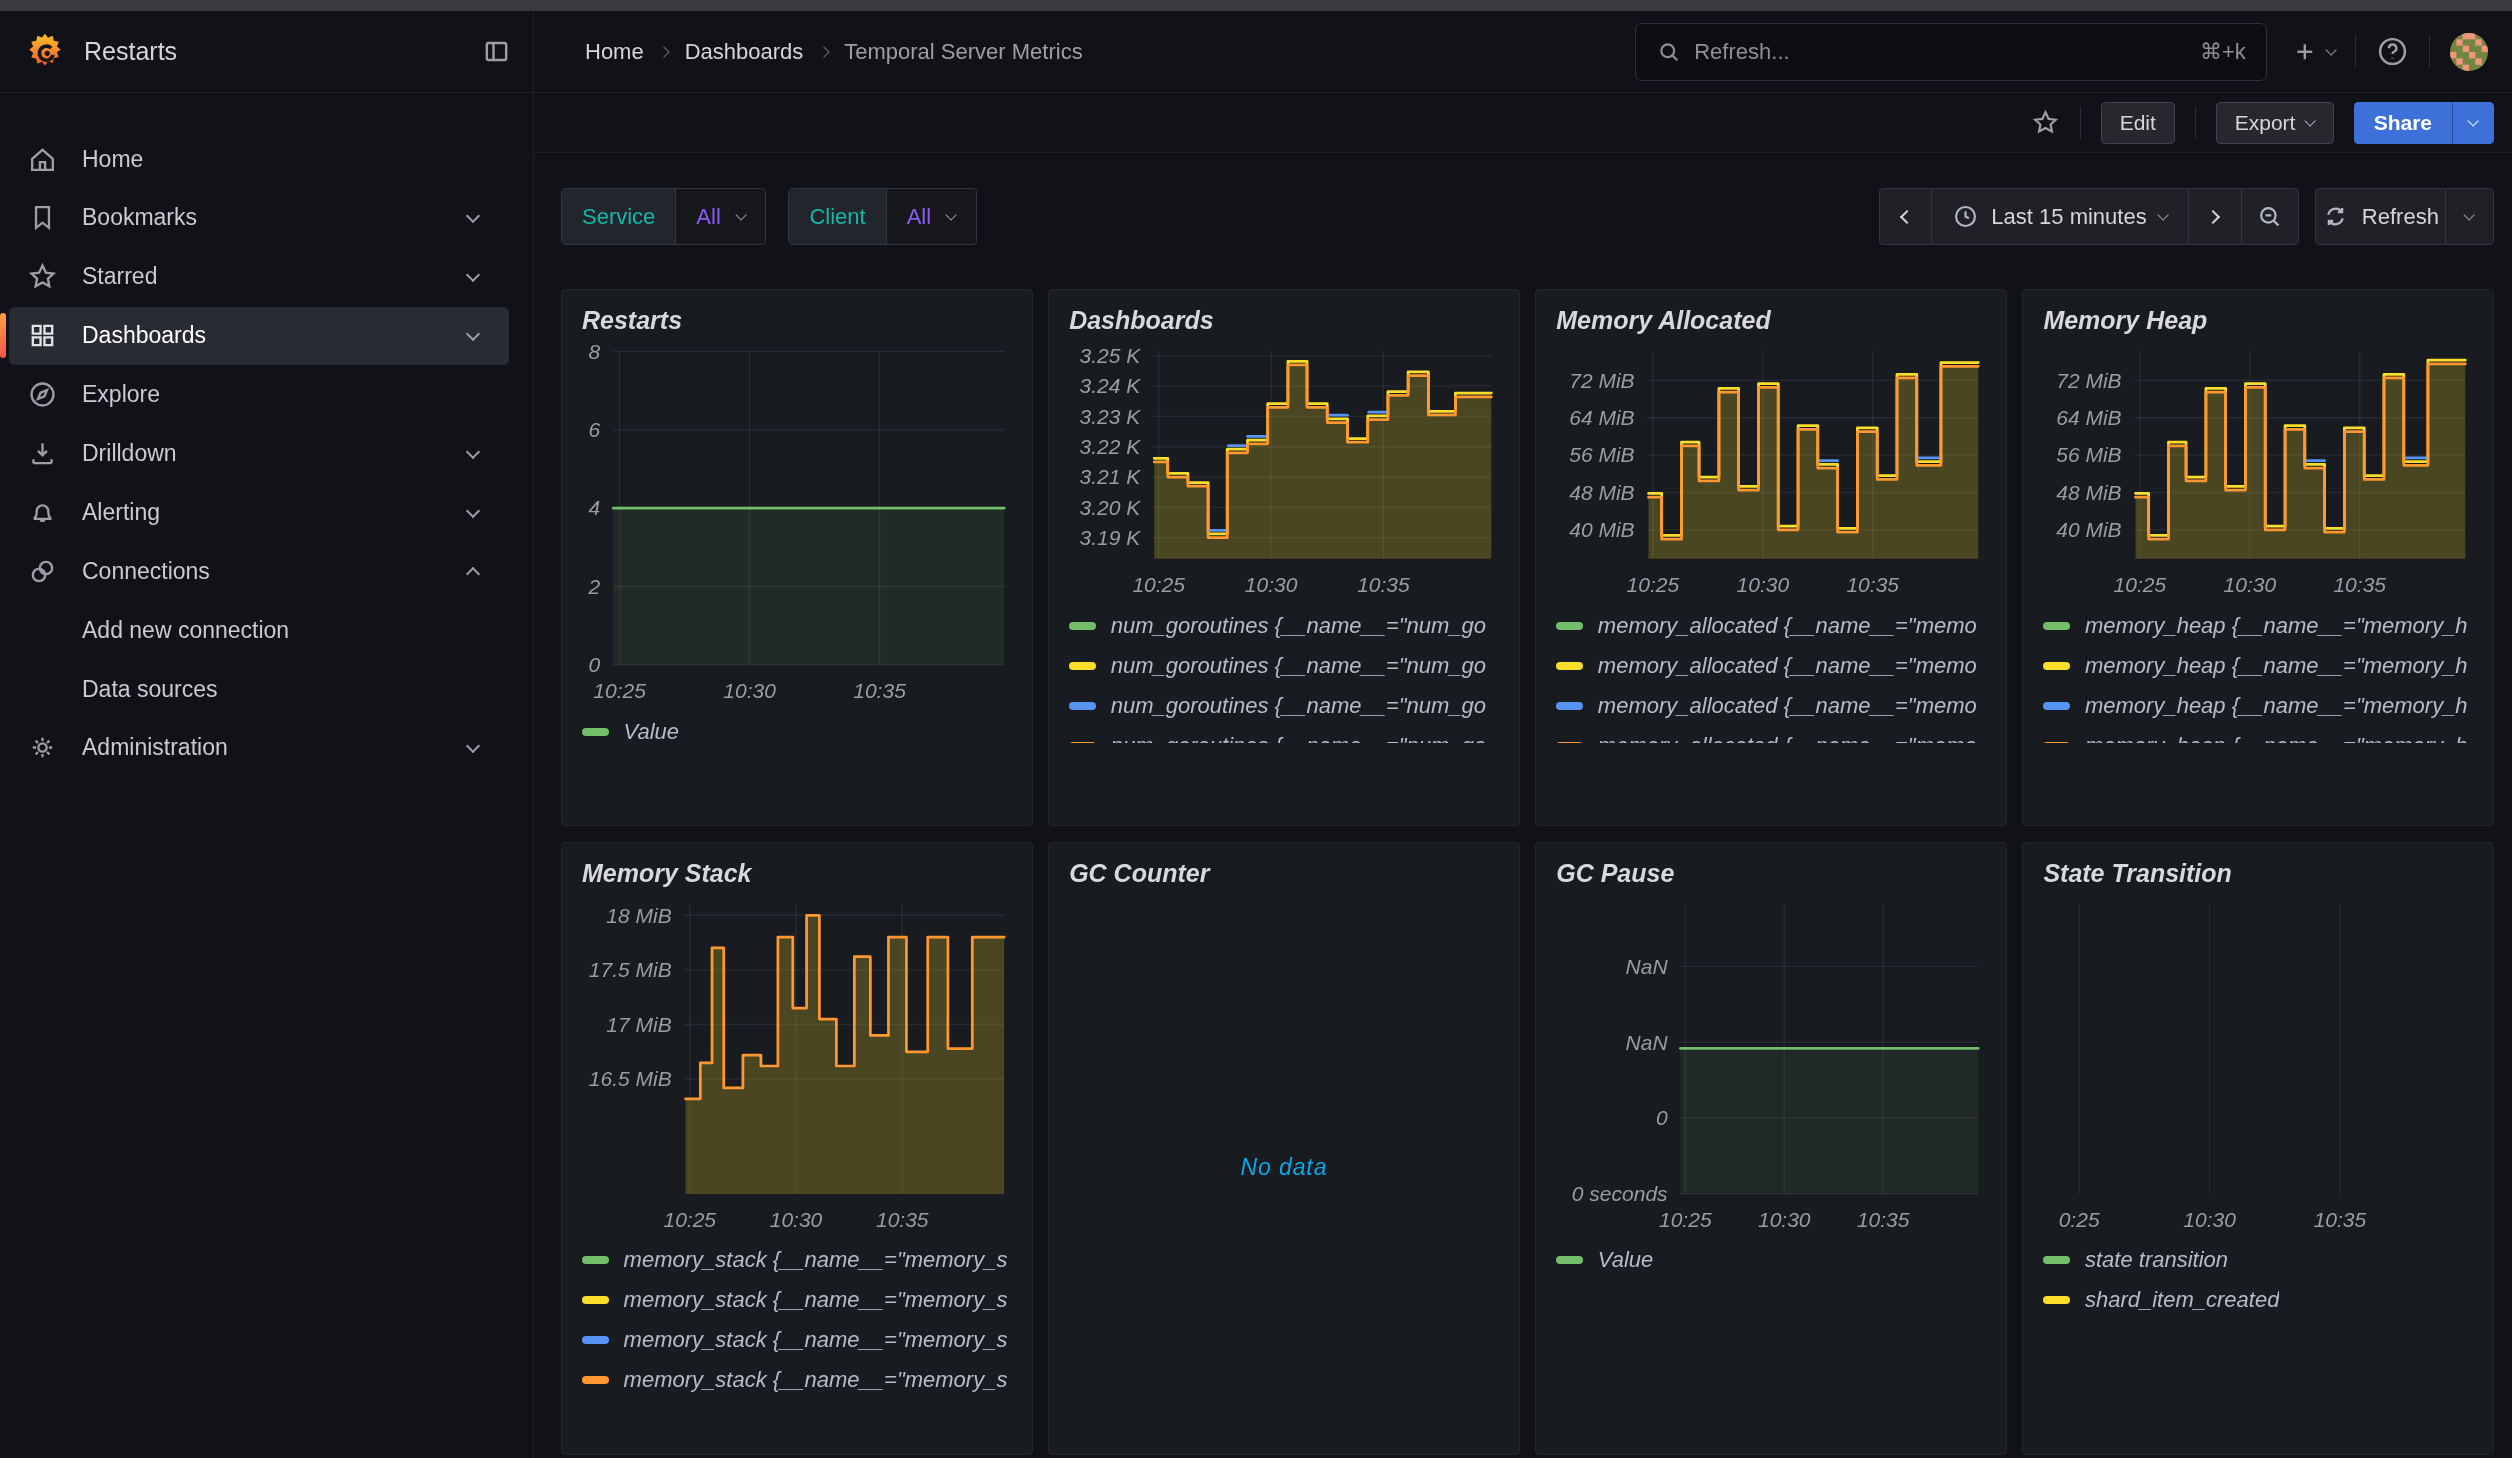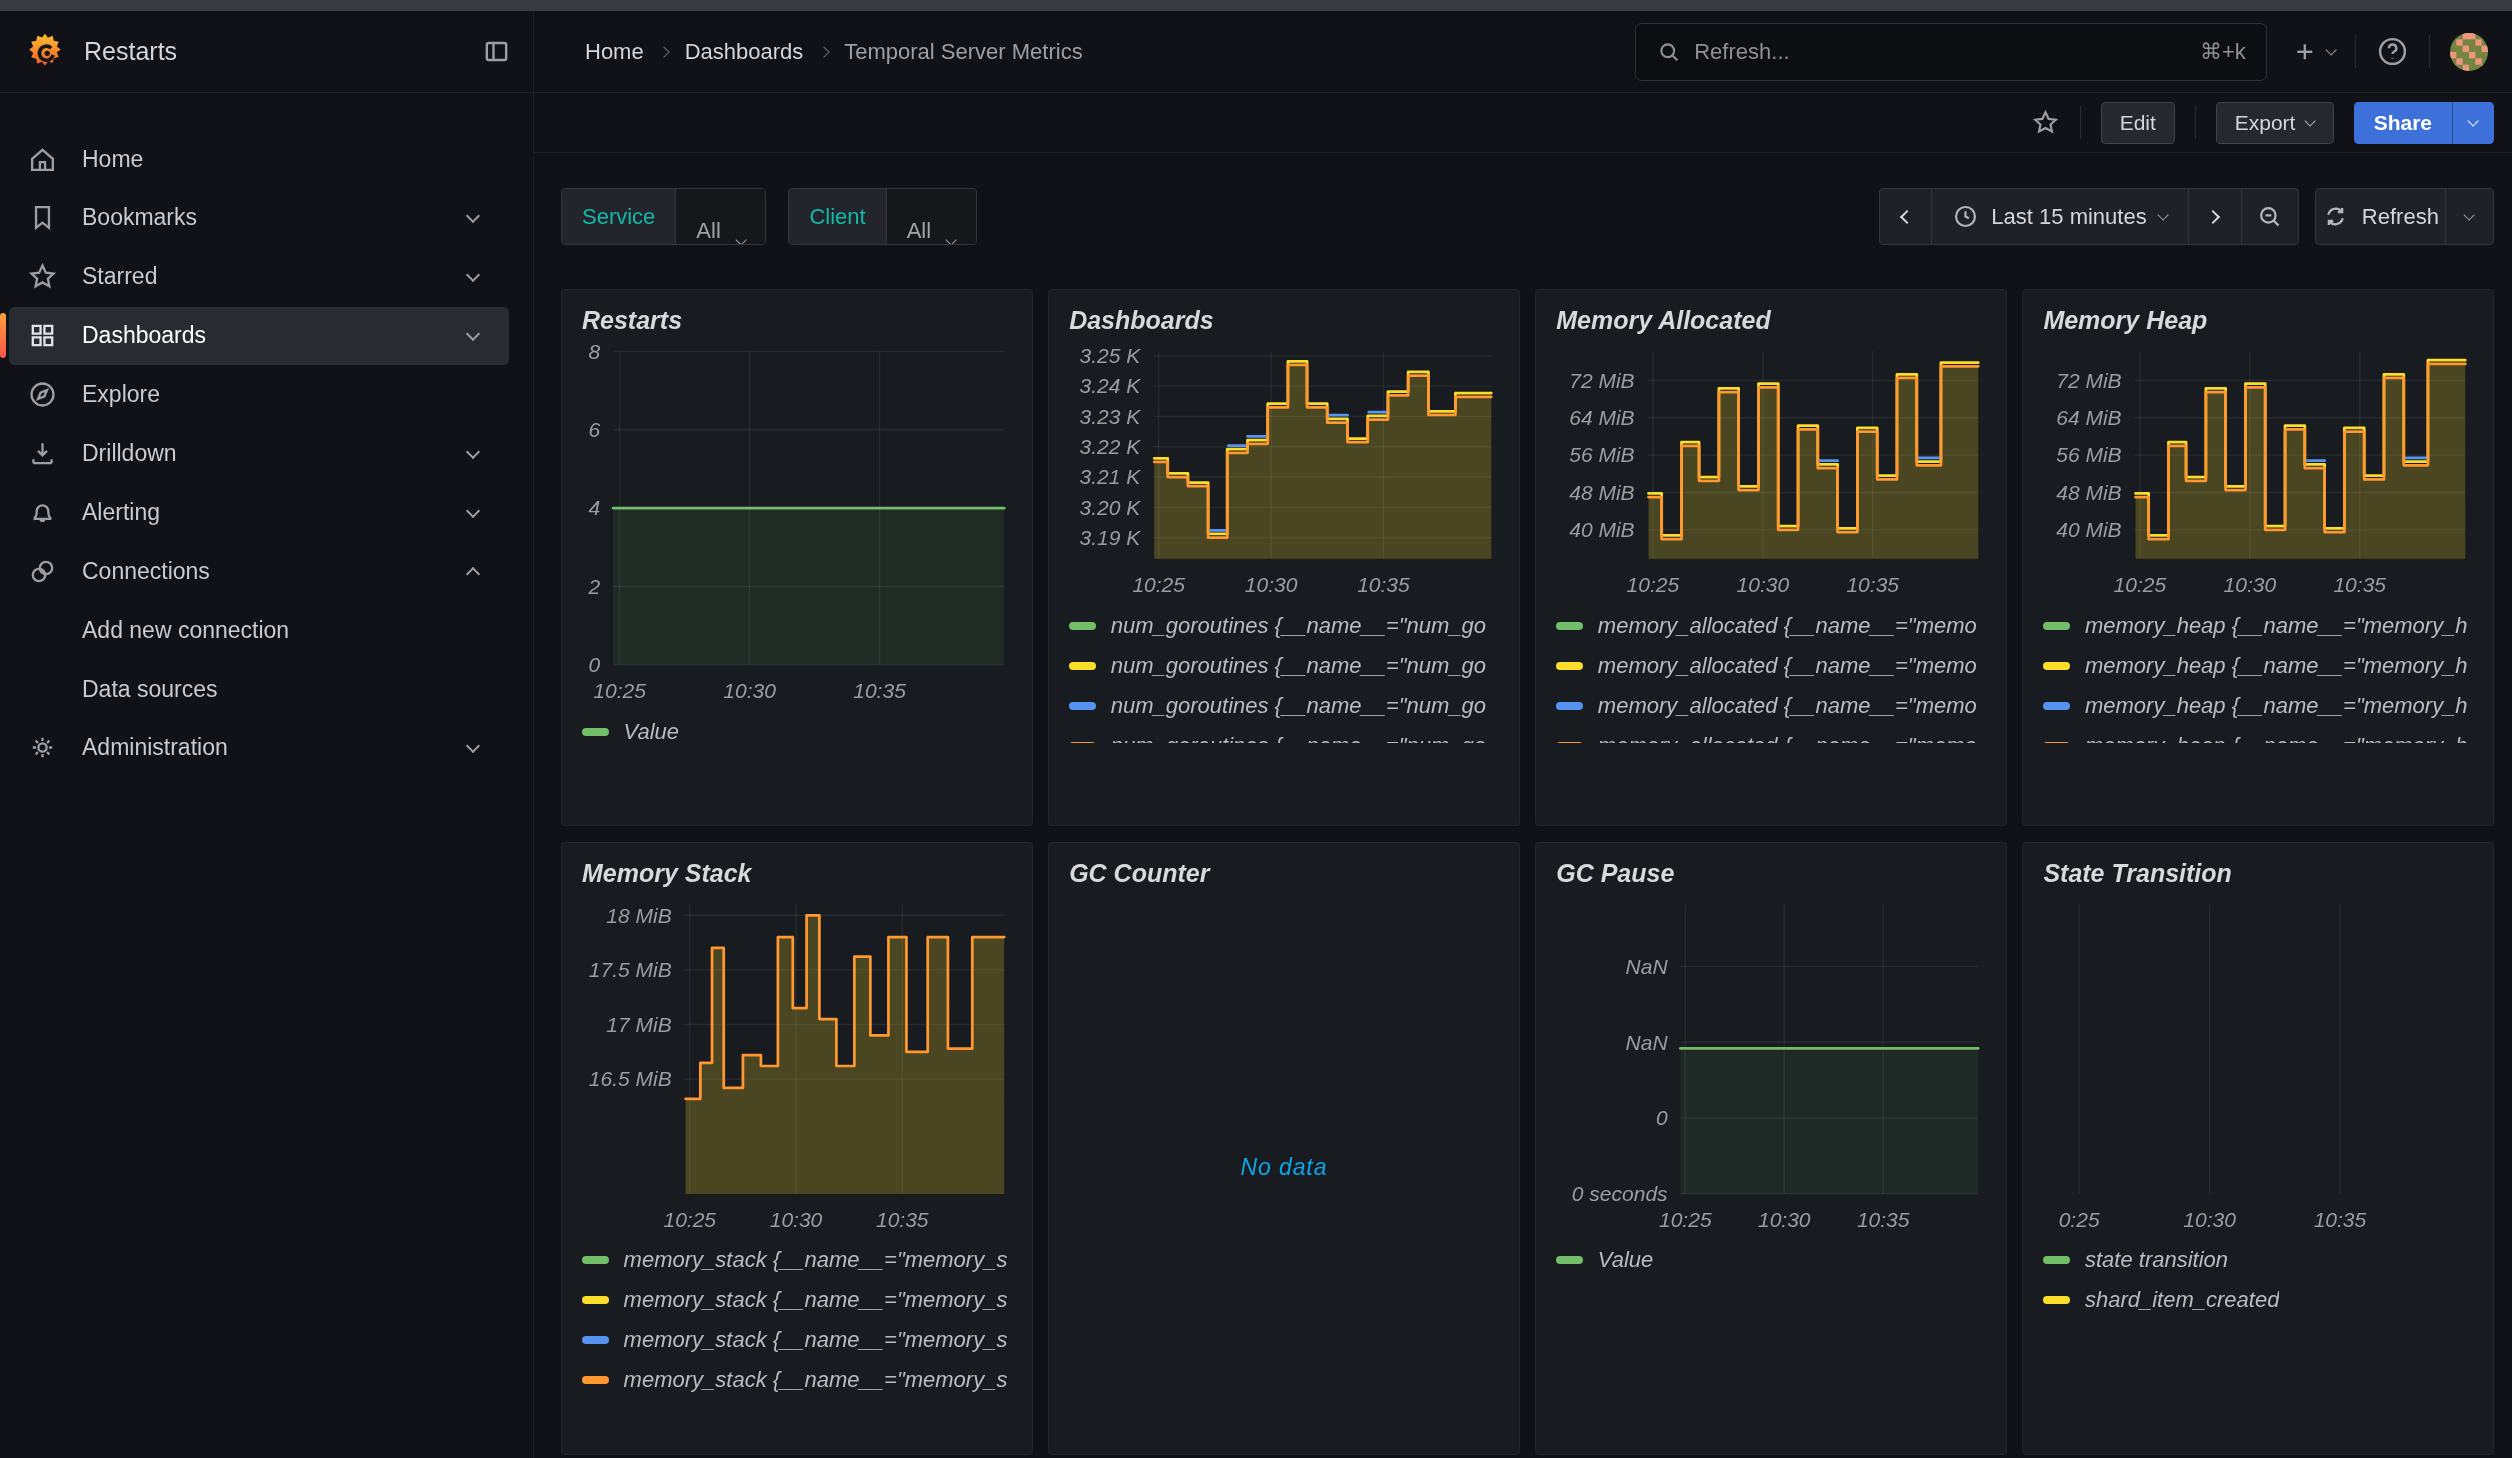--- a/index.html
+++ b/index.html
@@ -61,22 +61,22 @@
   .btn-share { display:inline-flex; height:42px; background:#3d71d9; border-radius:4.6px; overflow:hidden; color:#fff; cursor:pointer; }
   .share-main { padding:0 20px; display:flex; align-items:center; font-size:21px; font-weight:600; }
   .share-chev { width:42px; display:flex; align-items:center; justify-content:center; border-left:0.9px solid rgba(0,0,0,.3); }
   .share-chev .chev-sm { width:8.2px; height:8.2px; border-right:1.8px solid #fff; border-bottom:1.8px solid #fff; transform:rotate(45deg); margin-top:-3.7px; }
   
   .dash { padding:35px 18px 0 27px; flex:1; }
   .controls { display:flex; align-items:center; }
   .fgroup { display:flex; height:57px; border:0.9px solid #33363d; border-radius:4.6px; overflow:hidden;
     margin-right:22px; font-size:22px; cursor:pointer; }
   .flabel { display:flex; align-items:center; padding:0 20px; background:#22252b; color:#14b8a6; }
-  .fvalue { display:flex; align-items:flex-end; gap:16.4px; padding:0 20px; background:#15171b;
-    border-left:0.9px solid #33363d; color:#a3a3a3; }
+  .fvalue { display:flex; align-items:center; gap:16.4px; padding:0 20px; background:#15171b;
+    border-left:0.9px solid #33363d; color:#8b5cf6; }
   .fvalue .chev-sm, .tbtn .chev-sm { width:8.2px; height:8.2px; border-right:1.8px solid #9d9fa5;
     border-bottom:1.8px solid #9d9fa5; transform:rotate(45deg); margin-top:-3.7px; }
   .timebar { margin-left:auto; display:flex; align-items:center; }
   .tbtn { height:57px; background:#1f2127; border:0.9px solid #33363d; display:inline-flex;
     align-items:center; justify-content:center; gap:12.8px; color:#d5d6d9; font-size:22px; font-weight:500; cursor:pointer; }
   .tbtn svg { width:27px; height:27px; color:#b4b7bd; }
   .tbtn.seg-first { border-radius:4.6px 0 0 4.6px; width:53px; }
   .tbtn.seg-mid { border-left:none; padding:0 20px; }
   .tbtn.seg-mid2 { border-left:none; width:53px; }
   .tbtn.seg-last { border-left:none; border-radius:0 4.6px 4.6px 0; width:57px; }

